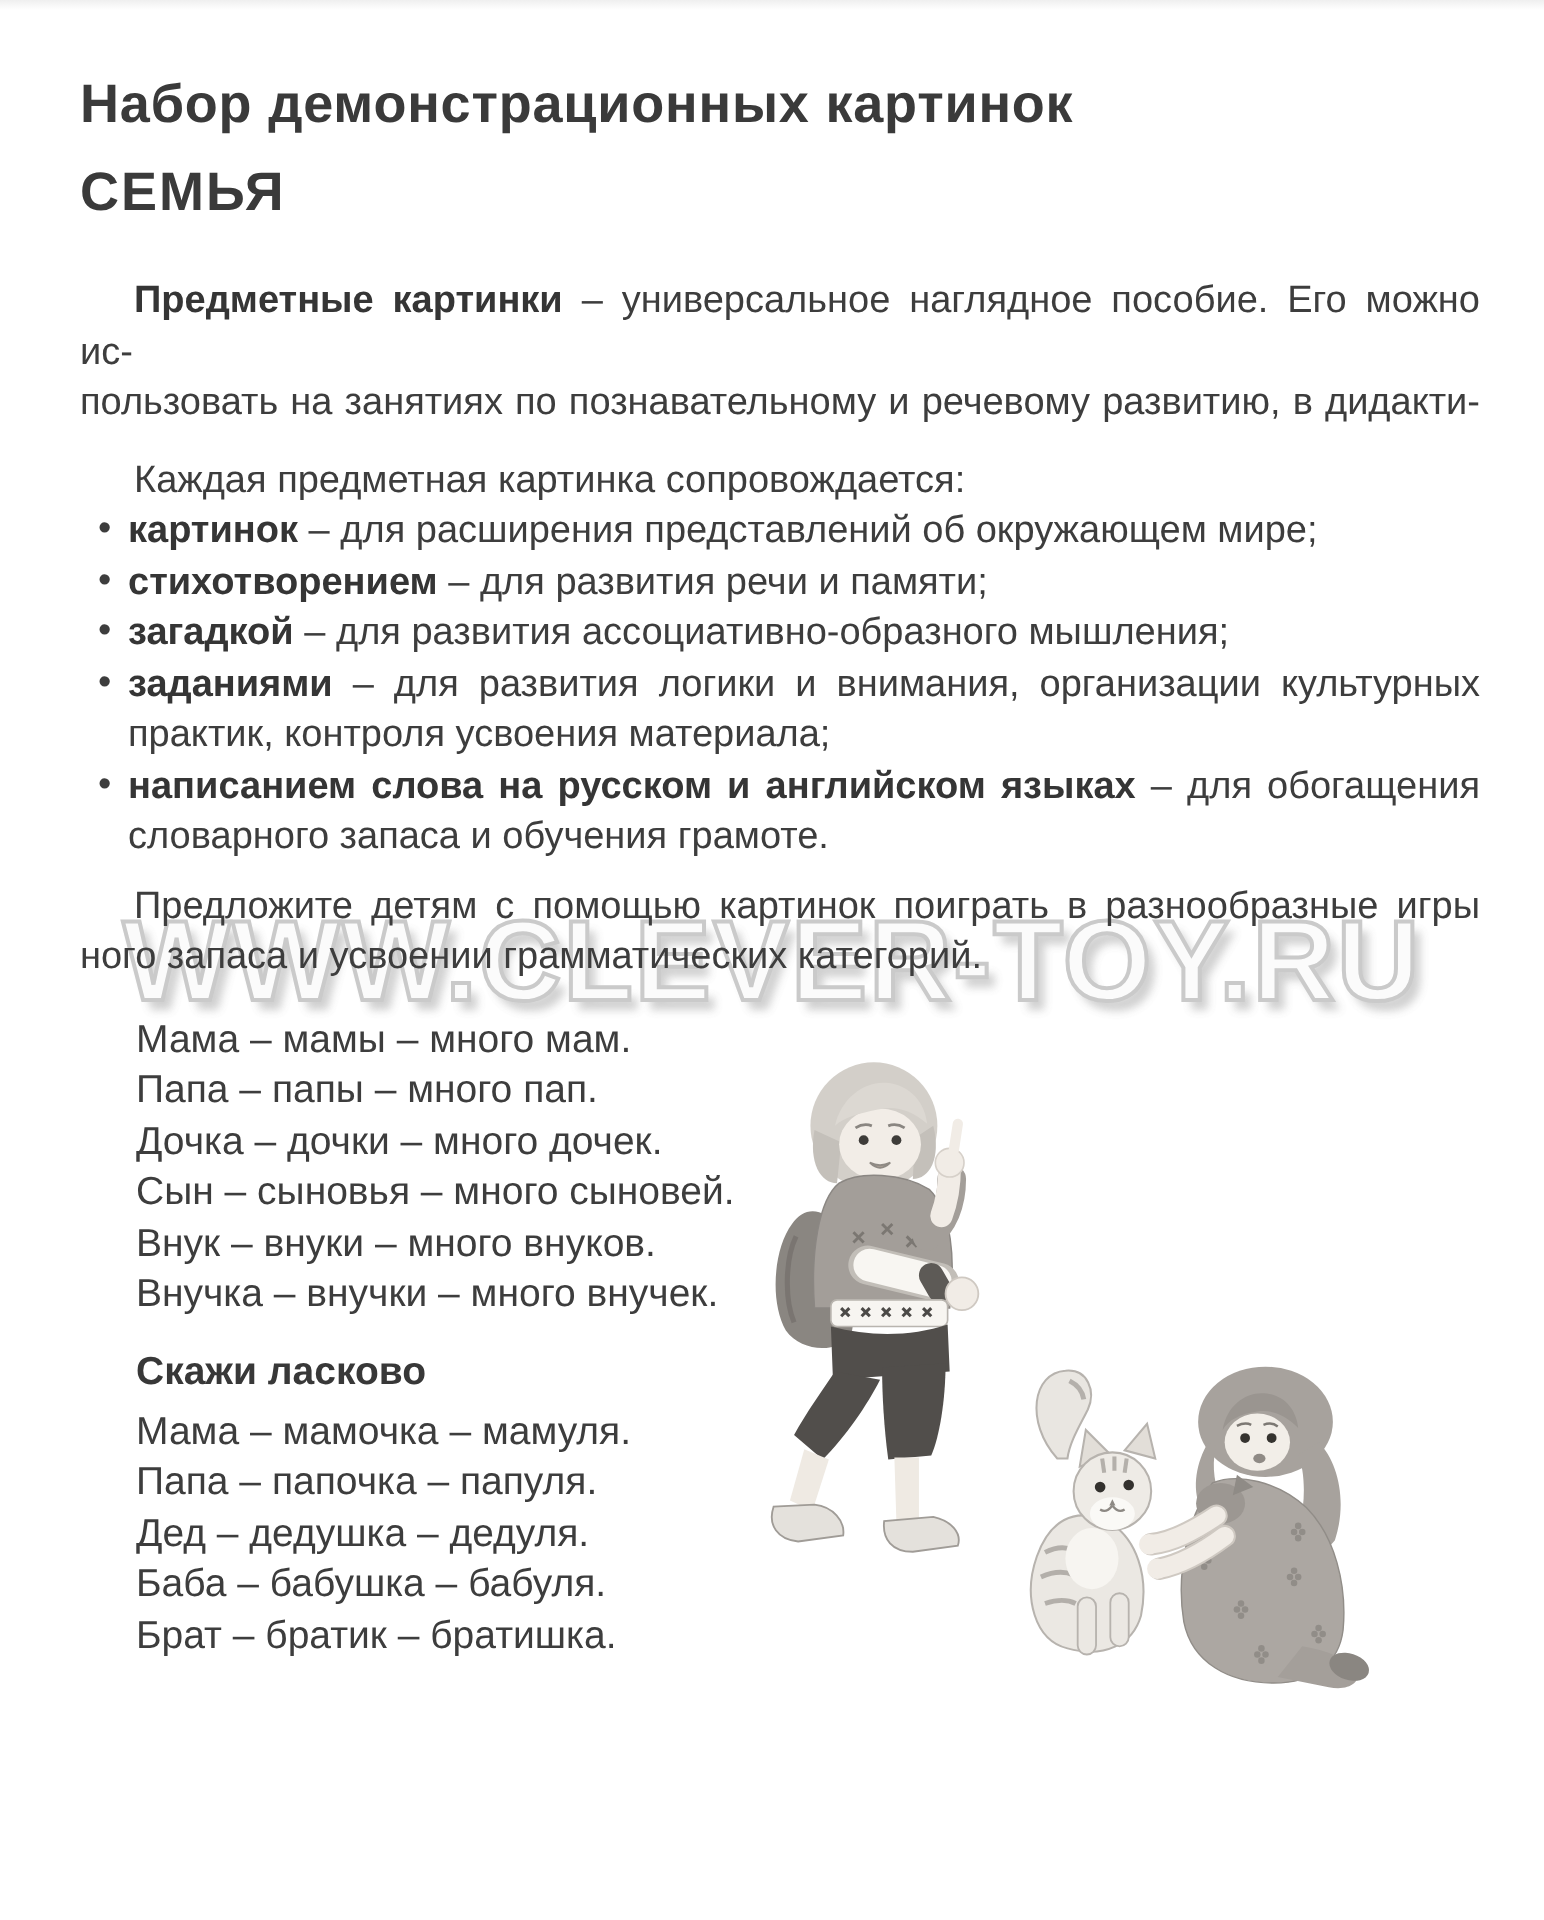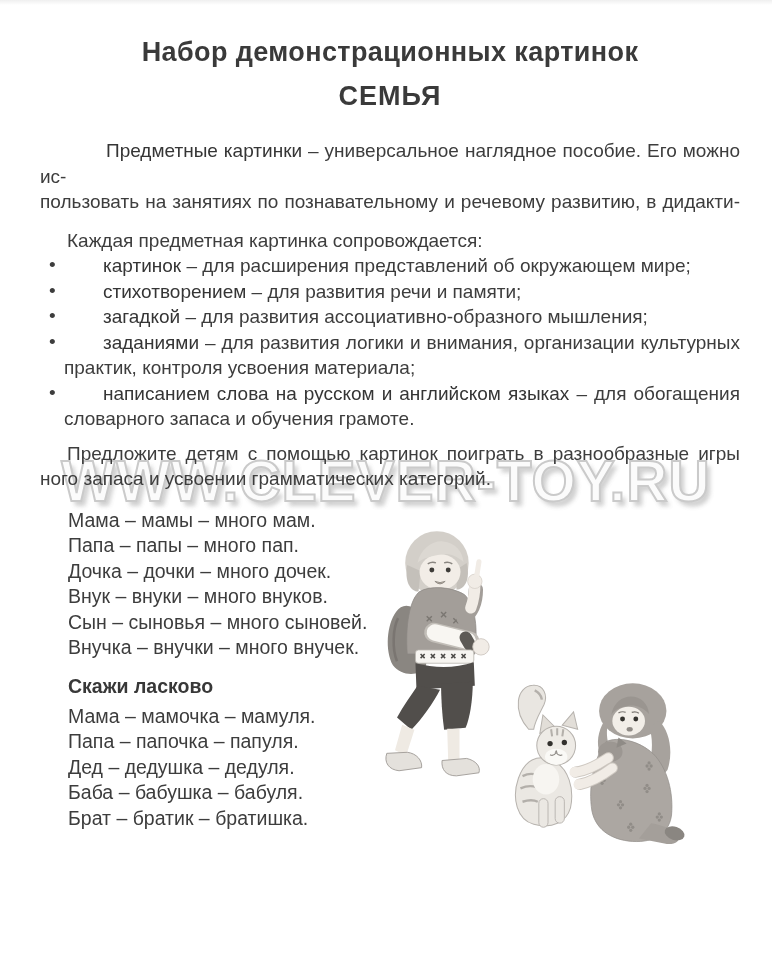--- a/index.html
+++ b/index.html
@@ -24,34 +24,34 @@
     font-weight: 700;
     letter-spacing: 1px;
     color: #fbfbfb;
     -webkit-text-stroke: 2px #bdbdbd;
     text-shadow: 4px 5px 4px rgba(125,125,125,0.45);
     opacity: 0.8;
     white-space: nowrap;
   }
   .content { position: relative; z-index: 2; padding: 36px 32px 0 40px; }
   .title, .subtitle {
-    text-align: center;
+    text-align: left;
     font-size: 27px;
     line-height: 32px;
     font-weight: 700;
     letter-spacing: 0.4px;
     color: #3a3a3a;
   }
   .subtitle { margin-top: 12px; letter-spacing: 1px; }
 
   .para { margin-top: 26px; font-size: 19px; line-height: 25.5px; }
   .pline { text-align: justify; text-align-last: justify; }
   .pline.last { text-align-last: auto; }
   .pline.indent { text-indent: 27px; }
-  .para b, .blist b { font-weight: 400; color: #353535; margin-left: 39px; }
+  .para b, .blist b { font-weight: 700; color: #353535; }
 
   .blist { margin-top: 13px; font-size: 19px; line-height: 25.5px; }
   .bintro { text-indent: 27px; }
   .bitem { position: relative; padding-left: 24px; text-align: justify; }
   .bitem .marker { position: absolute; left: 9px; top: -1px; }
 
   .para2 { margin-top: 9px; }
 
   .games { margin-top: 16px; margin-left: 28px; width: 345px; font-size: 19.5px; }
   .game-heading { font-weight: 700; line-height: 26px; margin-bottom: 5px; color: #383838; }
@@ -103,22 +103,22 @@
       <div class="pline indent">Предложите детям с помощью картинок поиграть в разнообразные игры</div>
       <div class="pline last">ного запаса и усвоении грамматических категорий.</div>
     </div>
 
     <div class="games">
 
       <div class="game-block">
         <div class="game-line">Мама – мамы – много мам.</div>
         <div class="game-line">Папа – папы – много пап.</div>
         <div class="game-line">Дочка – дочки – много дочек.</div>
+        <div class="game-line">Сын – сыновья – много сыновей.</div>
         <div class="game-line">Внук – внуки – много внуков.</div>
-        <div class="game-line">Сын – сыновья – много сыновей.</div>
         <div class="game-line">Внучка – внучки – много внучек.</div>
       </div>
 
       <div class="game-block">
         <div class="game-heading">Скажи ласково</div>
         <div class="game-line">Мама – мамочка – мамуля.</div>
         <div class="game-line">Папа – папочка – папуля.</div>
         <div class="game-line">Дед – дедушка – дедуля.</div>
         <div class="game-line">Баба – бабушка – бабуля.</div>
         <div class="game-line">Брат – братик – братишка.</div>

